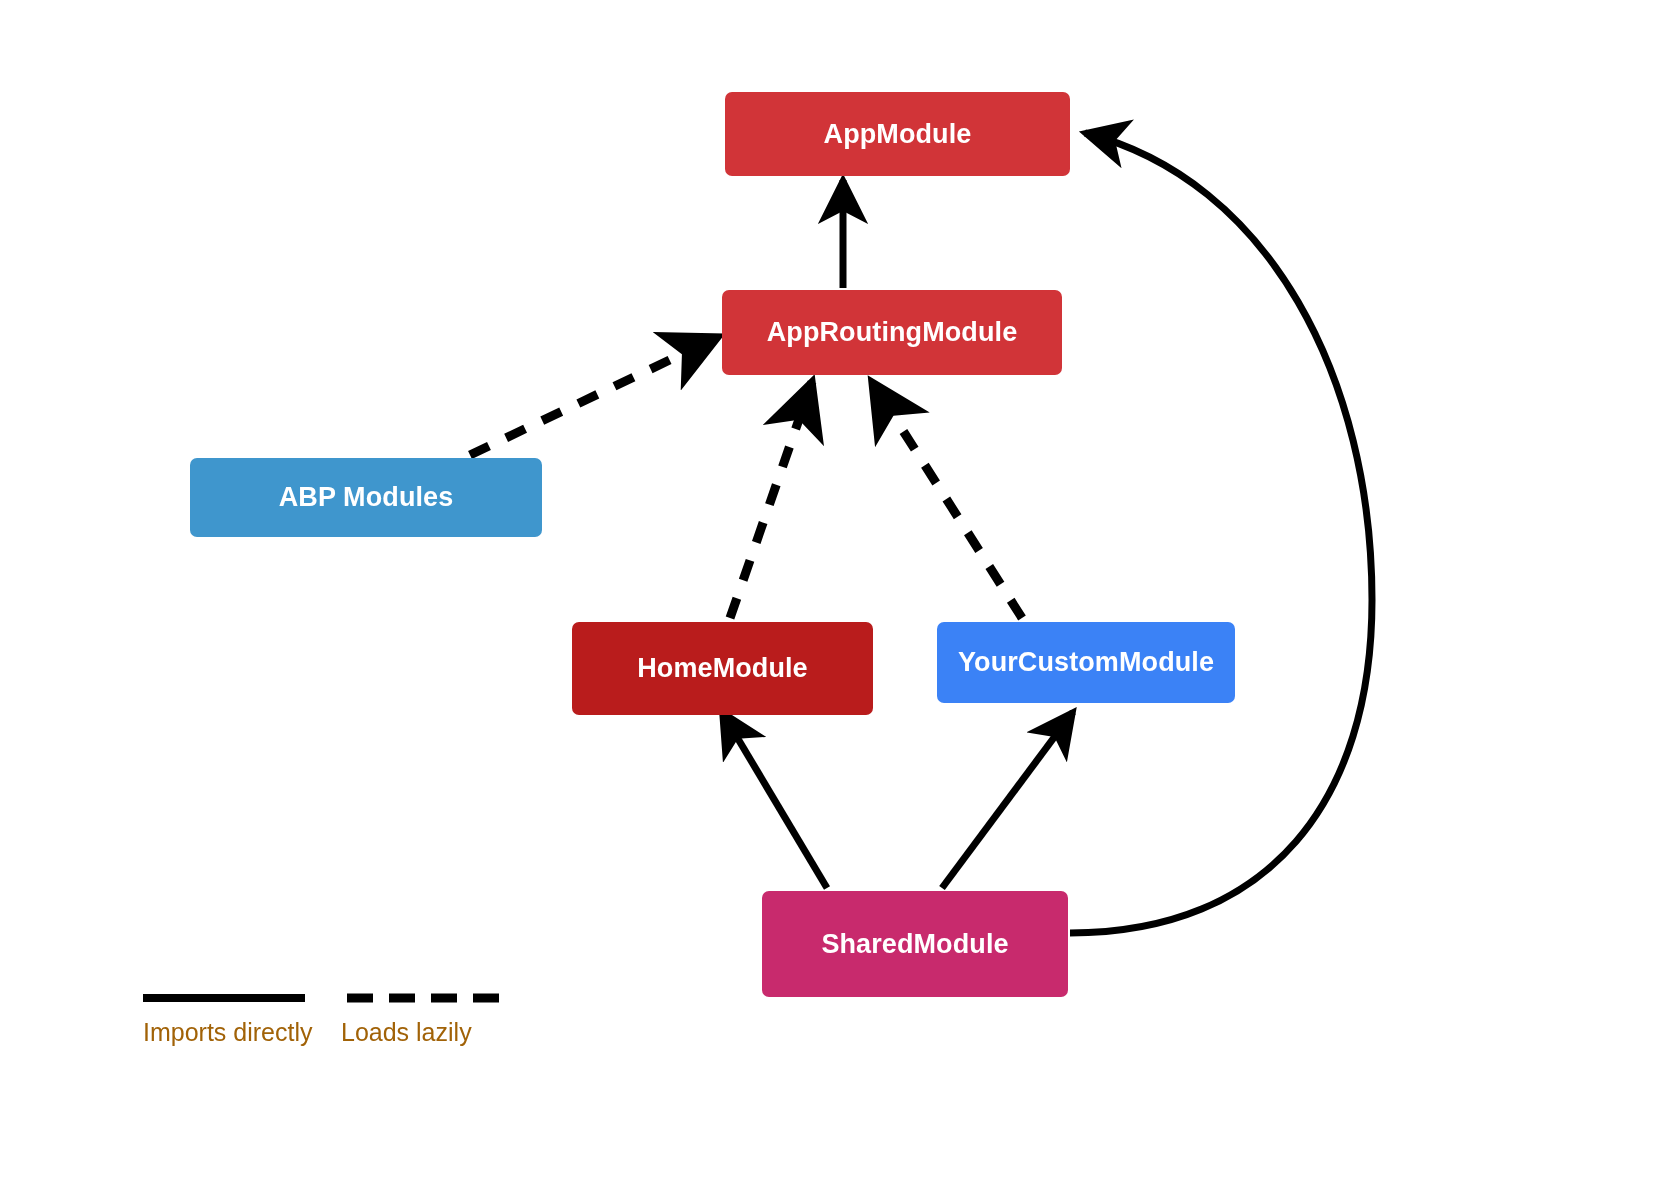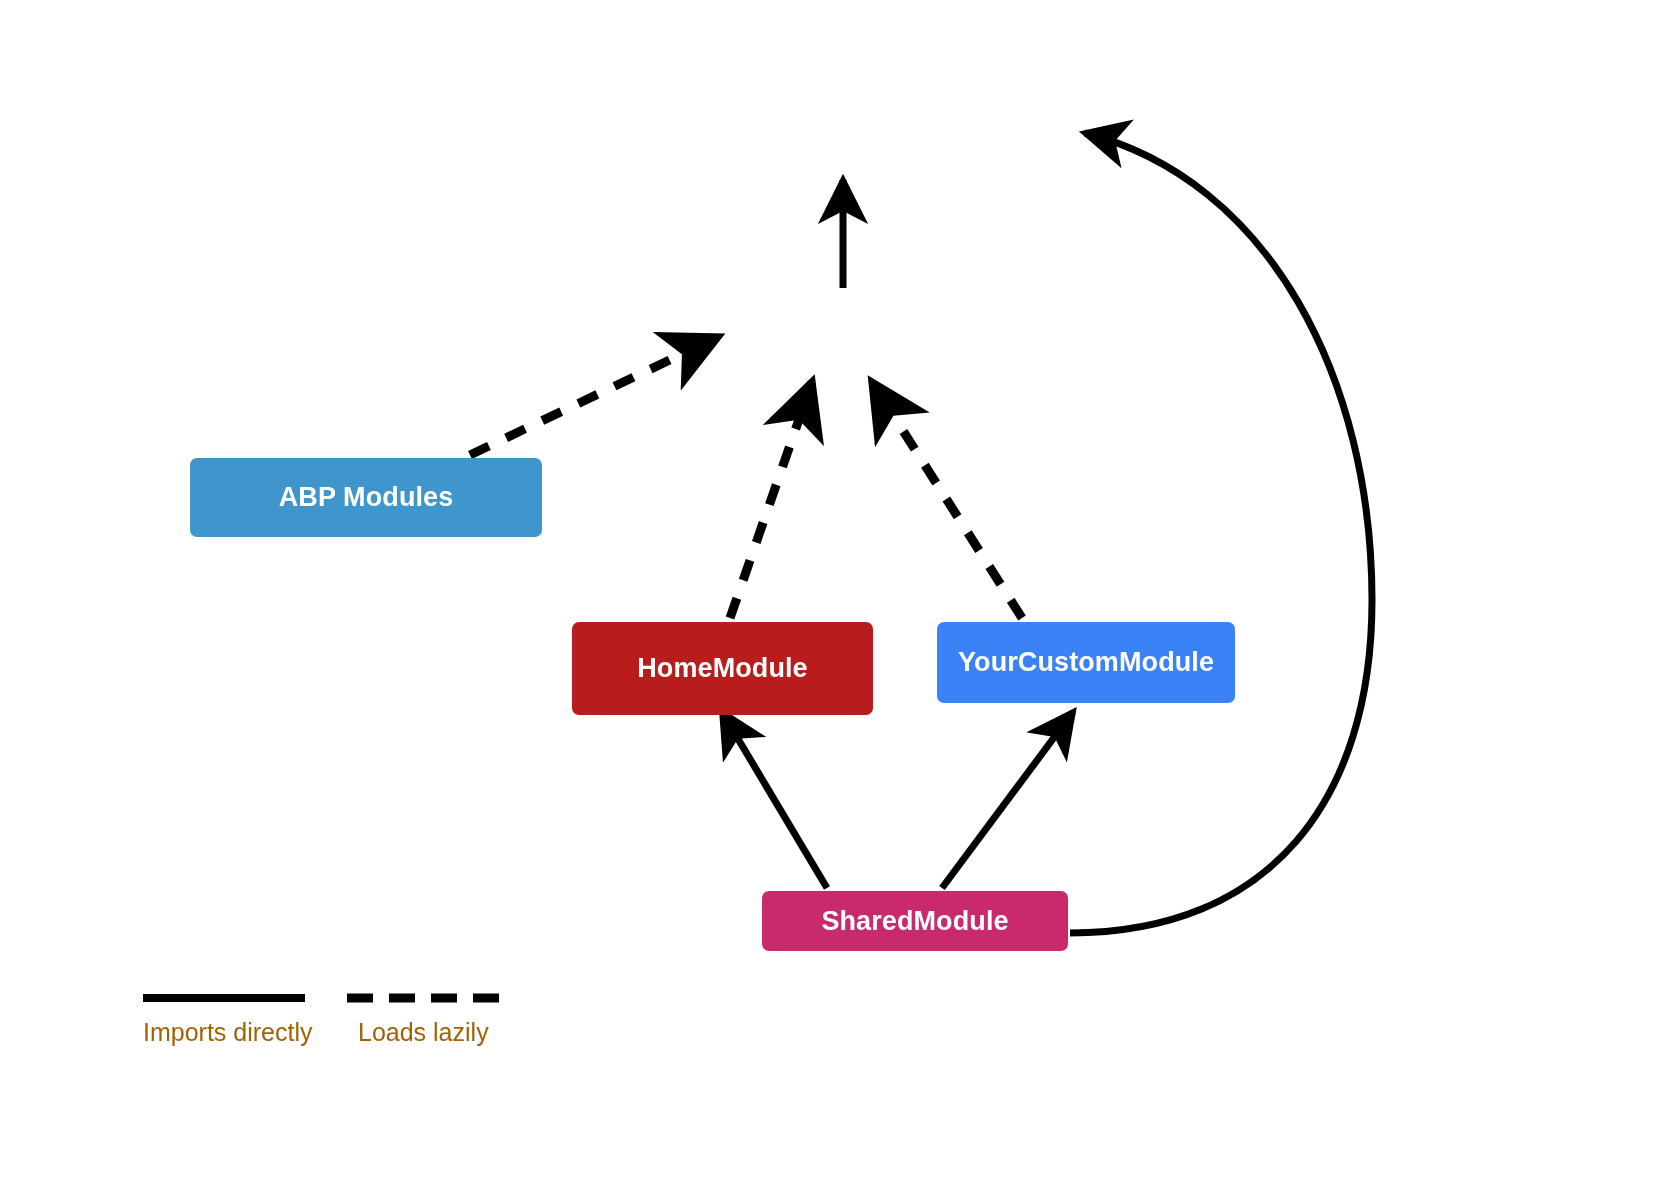--- a/index.html
+++ b/index.html
@@ -73,34 +73,40 @@
     <line x1="470" y1="455" x2="718" y2="337" stroke="#000000" stroke-width="9" stroke-dasharray="21 19" marker-end="url(#arrowDashed)"></line>
 
     <line x1="730" y1="618" x2="812" y2="382" stroke="#000000" stroke-width="9" stroke-dasharray="21 19" marker-end="url(#arrowDashed)"></line>
 
     <line x1="1022" y1="618" x2="872" y2="382" stroke="#000000" stroke-width="9" stroke-dasharray="21 19" marker-end="url(#arrowDashed)"></line>
 
     <line x1="143" y1="998" x2="305" y2="998" stroke="#000000" stroke-width="8"></line>
     <line x1="347" y1="998" x2="512" y2="998" stroke="#000000" stroke-width="9" stroke-dasharray="26 16"></line>
   </svg>
 
+  <div class="node" style="left: 725px; top: 92px; width: 345px; height: 84px; background: rgb(209, 52, 56);">
+    <span>AppModule</span>
+  </div>
 
+  <div class="node" style="left: 722px; top: 290px; width: 340px; height: 85px; background: rgb(209, 52, 56);">
+    <span>AppRoutingModule</span>
+  </div>
 
   <div class="node" style="left: 190px; top: 458px; width: 352px; height: 79px; background: rgb(63, 150, 205);">
     <span>ABP Modules</span>
   </div>
 
   <div class="node" style="left: 572px; top: 622px; width: 301px; height: 93px; background: #b91c1c;">
     <span>HomeModule</span>
   </div>
 
   <div class="node" style="left: 937px; top: 622px; width: 298px; height: 81px; background: #3b82f6;">
     <span>YourCustomModule</span>
   </div>
 
-  <div class="node" style="left: 762px; top: 891px; width: 306px; height: 60px; background: rgb(200, 42, 109);">
+  <div class="node" style="left: 762px; top: 891px; width: 306px; height: 106px; background: rgb(200, 42, 109);">
     <span>SharedModule</span>
   </div>
 
   <div class="legend-label" style="left:143px; top:1018px;">Imports directly</div>
-  <div class="legend-label" style="left:358px; top:1018px;">Loads lazily</div>
+  <div class="legend-label" style="left:341px; top:1018px;">Loads lazily</div>
 
 </div>
 
 </body></html>

